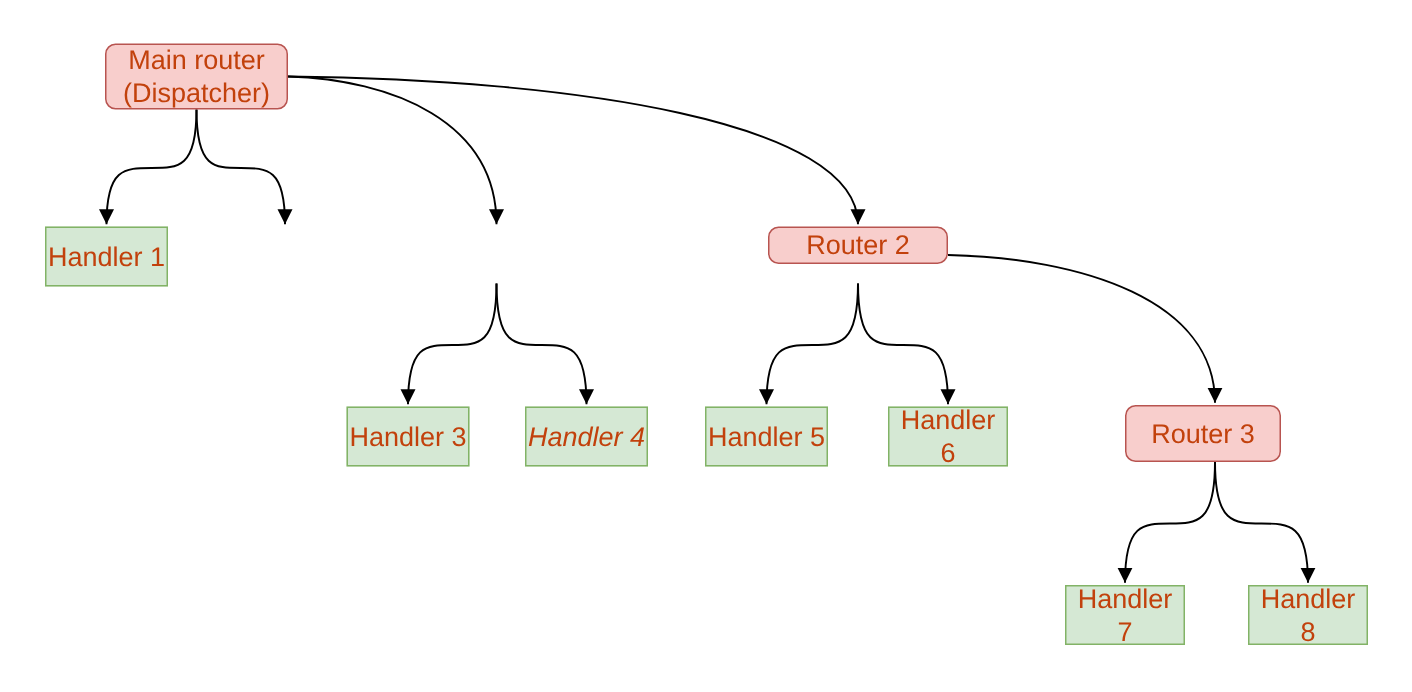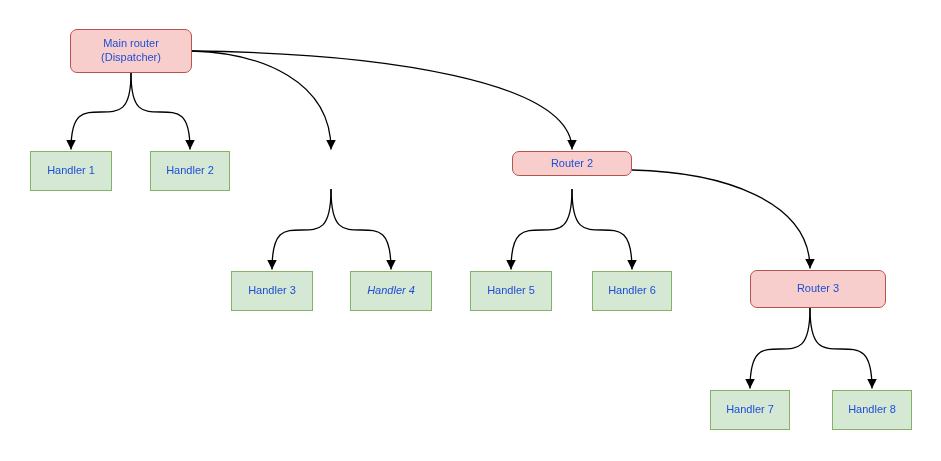--- a/index.html
+++ b/index.html
@@ -20,23 +20,23 @@
     left: 0; top: 0; width: 100%; height: 100%;
   }
   .node {
     position: absolute;
     box-sizing: border-box;
     display: flex;
     align-items: center;
     justify-content: center;
     text-align: center;
     white-space: pre-line;
-    font-size: 11px;
+    font-size: 18px;
     line-height: 1.25;
-    color: #1d4ed8;
+    color: #c2410c;
     border: 1px solid #000;
   }
 </style>
 </head>
 <body>
 
 <div id="canvas">
   <svg id="edges-layer" width="941" height="461" viewBox="0 0 941 461">
     <defs>
       <marker id="arrowhead" markerUnits="userSpaceOnUse" markerWidth="12" markerHeight="12" refX="10" refY="5" orient="auto">
@@ -54,23 +54,22 @@
         <path d="M 572 189 C 572 230 584 230 602 230 C 620 230 632 230 632 269.5" fill="none" stroke="#000000" stroke-width="1.3" marker-end="url(#arrowhead)"></path>
         <path d="M 632 170 C 721 172 810 200 810 268.5" fill="none" stroke="#000000" stroke-width="1.3" marker-end="url(#arrowhead)"></path>
         <path d="M 810 308 C 810 349 798 349 780 349 C 762 349 750 349 750 388.5" fill="none" stroke="#000000" stroke-width="1.3" marker-end="url(#arrowhead)"></path>
         <path d="M 810 308 C 810 349 822.4 349 841 349 C 859.6 349 872 349 872 388.5" fill="none" stroke="#000000" stroke-width="1.3" marker-end="url(#arrowhead)"></path>
       </g>
   </svg>
   <div id="nodes-layer">
       <div class="node" style="left: 70px; top: 29px; width: 122px; height: 44px; background: rgb(248, 206, 204); border-color: rgb(184, 84, 80); border-radius: 7px;">Main router
 (Dispatcher)</div>
       <div class="node" style="left: 30px; top: 151px; width: 82px; height: 40px; background: rgb(213, 232, 212); border-color: rgb(130, 179, 102); border-radius: 0px;">Handler 1</div>
-      <div class="node" style="left: 150px; top: 151px; width: 80px; height: 40px; background: rgb(213, 232, 212); border-color: rgb(130, 179, 102); border-radius: 0px;">Handler 2</div>
       <div class="node" style="left: 512px; top: 151px; width: 120px; height: 25px; background: rgb(248, 206, 204); border-color: rgb(184, 84, 80); border-radius: 7px;">Router 2</div>
       <div class="node" style="left: 231px; top: 271px; width: 82px; height: 40px; background: rgb(213, 232, 212); border-color: rgb(130, 179, 102); border-radius: 0px;">Handler 3</div>
       <div class="node" style="left: 350px; top: 271px; width: 82px; height: 40px; background: rgb(213, 232, 212); border-color: rgb(130, 179, 102); border-radius: 0px; font-style: italic;">Handler 4</div>
       <div class="node" style="left: 470px; top: 271px; width: 82px; height: 40px; background: rgb(213, 232, 212); border-color: rgb(130, 179, 102); border-radius: 0px;">Handler 5</div>
       <div class="node" style="left: 592px; top: 271px; width: 80px; height: 40px; background: rgb(213, 232, 212); border-color: rgb(130, 179, 102); border-radius: 0px;">Handler 6</div>
-      <div class="node" style="left: 750px; top: 270px; width: 136px; height: 38px; background: rgb(248, 206, 204); border-color: rgb(184, 84, 80); border-radius: 7px;">Router 3</div>
+      <div class="node" style="left: 750px; top: 270px; width: 104px; height: 38px; background: rgb(248, 206, 204); border-color: rgb(184, 84, 80); border-radius: 7px;">Router 3</div>
       <div class="node" style="left: 710px; top: 390px; width: 80px; height: 40px; background: rgb(213, 232, 212); border-color: rgb(130, 179, 102); border-radius: 0px;">Handler 7</div>
       <div class="node" style="left: 832px; top: 390px; width: 80px; height: 40px; background: rgb(213, 232, 212); border-color: rgb(130, 179, 102); border-radius: 0px;">Handler 8</div>
     </div>
 </div>
 
 </body></html>

